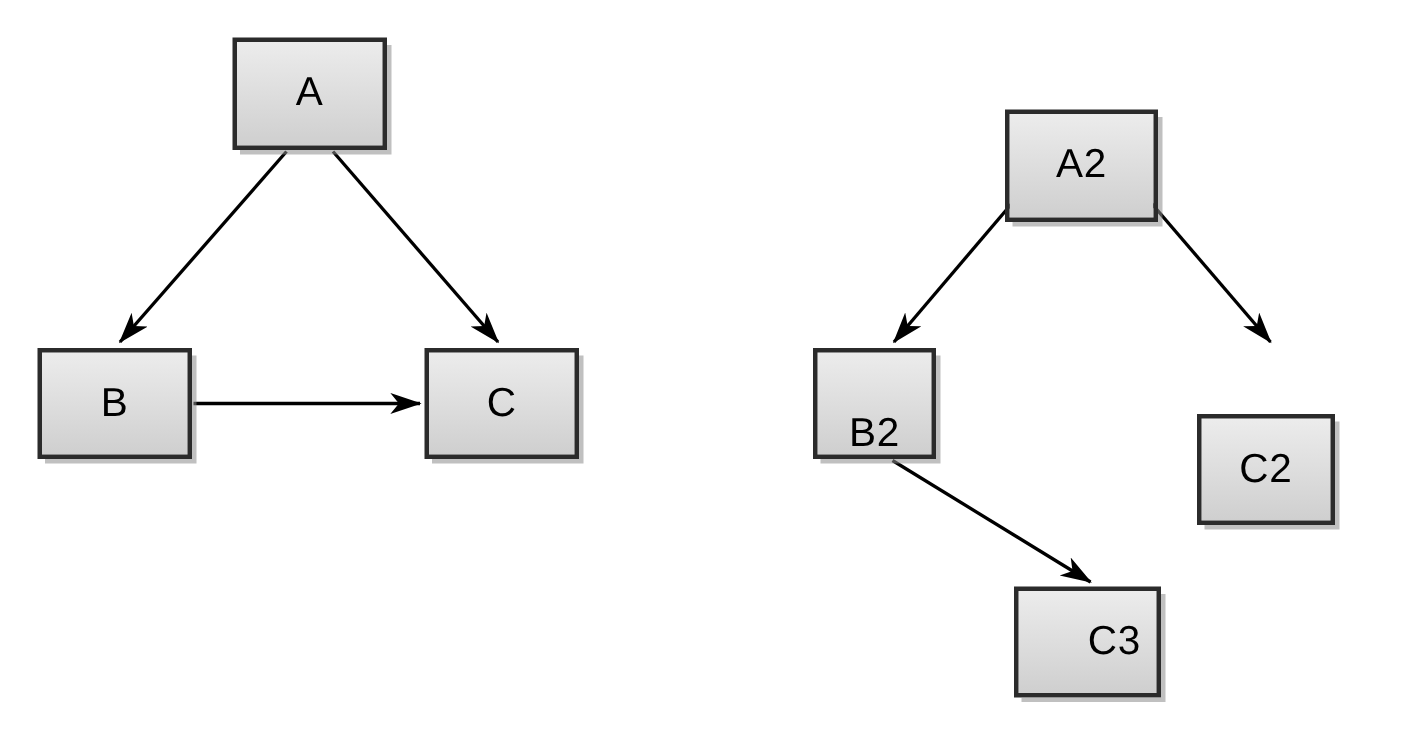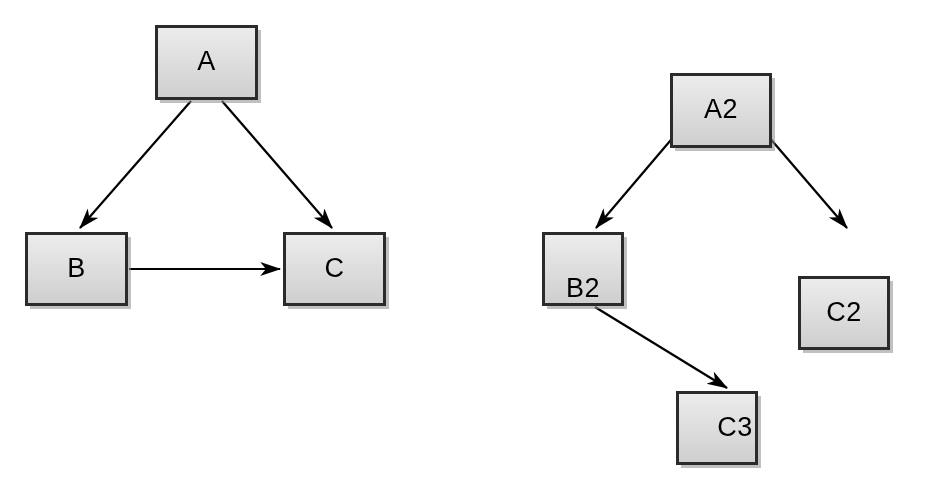--- a/index.html
+++ b/index.html
@@ -80,17 +80,17 @@
 
   <div class="node" style="left: 670px; top: 25px; width: 102px; height: 75px; border-color: rgb(43, 43, 43); background: linear-gradient(rgb(236, 236, 236) 0%, rgb(207, 207, 207) 100%); margin-top: 48px;">
     <span class="node-label">A2</span>
   </div>
   <div class="node" style="left: 542px; top: 232px; width: 82px; height: 74px; border-color: rgb(43, 43, 43); background: linear-gradient(rgb(236, 236, 236) 0%, rgb(207, 207, 207) 100%); align-items: flex-end;">
     <span class="node-label">B2</span>
   </div>
   <div class="node" style="left: 798px; top: 232px; width: 92px; height: 74px; border-color: rgb(43, 43, 43); background: linear-gradient(rgb(236, 236, 236) 0%, rgb(207, 207, 207) 100%); margin-top: 44px;">
     <span class="node-label">C2</span>
   </div>
-  <div class="node" style="left: 676px; top: 391px; width: 82px; height: 74px; border-color: rgb(43, 43, 43); background: linear-gradient(rgb(236, 236, 236) 0%, rgb(207, 207, 207) 100%); padding-left: 36px;">
+  <div class="node" style="left: 676px; top: 391px; width: 98px; height: 74px; border-color: rgb(43, 43, 43); background: linear-gradient(rgb(236, 236, 236) 0%, rgb(207, 207, 207) 100%); padding-left: 36px;">
     <span class="node-label">C3</span>
   </div>
 
 </div>
 
 </body></html>

